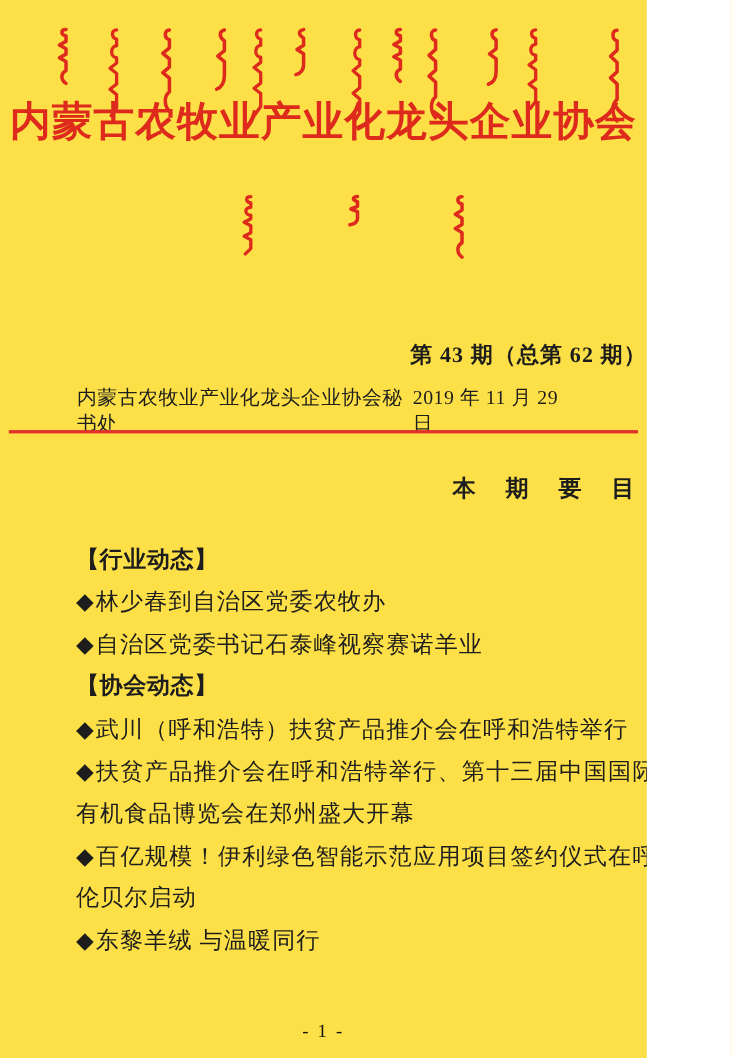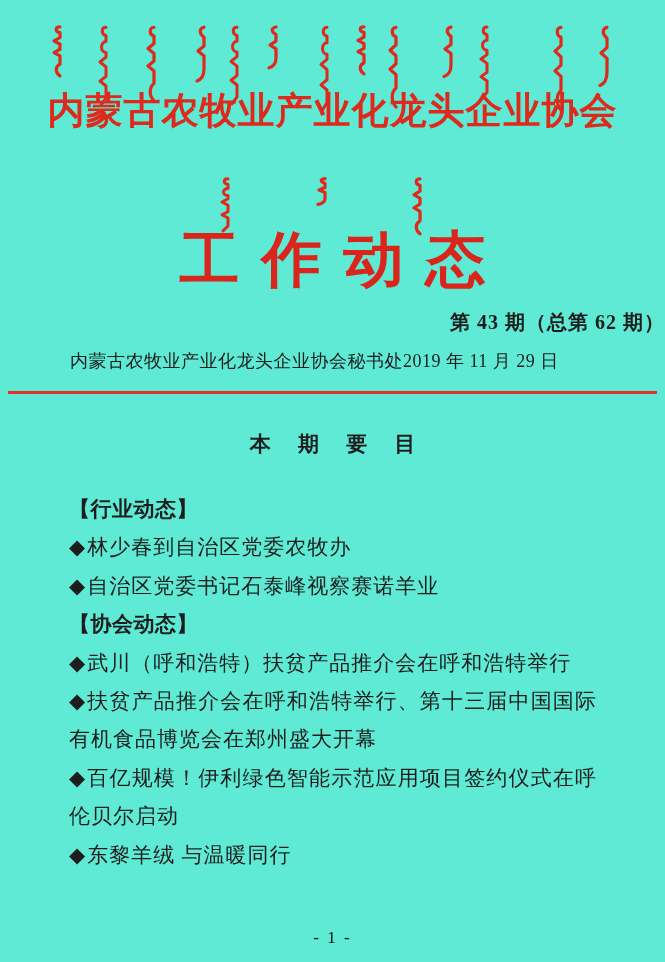--- a/index.html
+++ b/index.html
@@ -1,19 +1,19 @@
 <!DOCTYPE html>
 <html><head>
 <meta charset="utf-8">
 <style>
   html,body{margin:0;padding:0;background:#ffffff;}
   .page{
     position:relative;
-    width:665px;height:962px;
-    background:#5eead4;
+    width:588px;height:962px;
+    background:#fde047;
     overflow:hidden;
     font-family:"Liberation Serif","DejaVu Serif",serif;
     color:#1d1d1d;
   }
   
   .mg-band{position:absolute;left:0;top:0;}
   .mg-band use{stroke:#dd2a1c;fill:none;stroke-linecap:round;stroke-linejoin:round;}
   #band1{top:22px;}
   #band2{top:174px;left:180px;}
   .org-title{
@@ -36,21 +36,21 @@
     display:flex;justify-content:flex-start;align-items:baseline;
     font-size:18px;letter-spacing:0.5px;
   }
   .red-rule{
     position:absolute;top:391px;left:8px;right:8px;height:3px;
     background:#e0312b;border:none;margin:0;
   }
   
   .toc-heading{
     position:absolute;top:430px;left:0;width:100%;
-    text-align:center;font-size:21px;font-weight:bold;
+    text-align:right;font-size:21px;font-weight:bold;
     letter-spacing:11px;text-indent:11px;margin:0;
   }
   .toc{
     position:absolute;top:460px;left:69px;width:528px;
     font-size:21px;line-height:38.4px;letter-spacing:1px;
     text-align:justify;
     margin-top:30px;
   }
   .toc p{margin:0;}
   .toc .sec{
@@ -94,21 +94,20 @@
   </svg>
 
   <h1 class="org-title">内蒙古农牧业产业化龙头企业协会</h1>
 
   <svg id="band2" class="mg-band" width="300" height="62" viewBox="0 0 300 62">
     <use href="#mg-b" transform="translate(40,4) scale(1,0.8)"></use>
     <use href="#mg-c" transform="translate(137,4) scale(1,0.6)"></use>
     <use href="#mg-a" transform="translate(232,4) scale(1,0.93)"></use>
   </svg>
 
-  <h2 class="bulletin-title">工作动态</h2>
 
   <p class="issue-line">第 43 期（总第 62 期）</p>
 
   <div class="pub-row">
     <span>内蒙古农牧业产业化龙头企业协会秘书处</span>
     <span>2019 年 11 月 29 日</span>
   </div>
 
   <div class="red-rule"></div>
 

